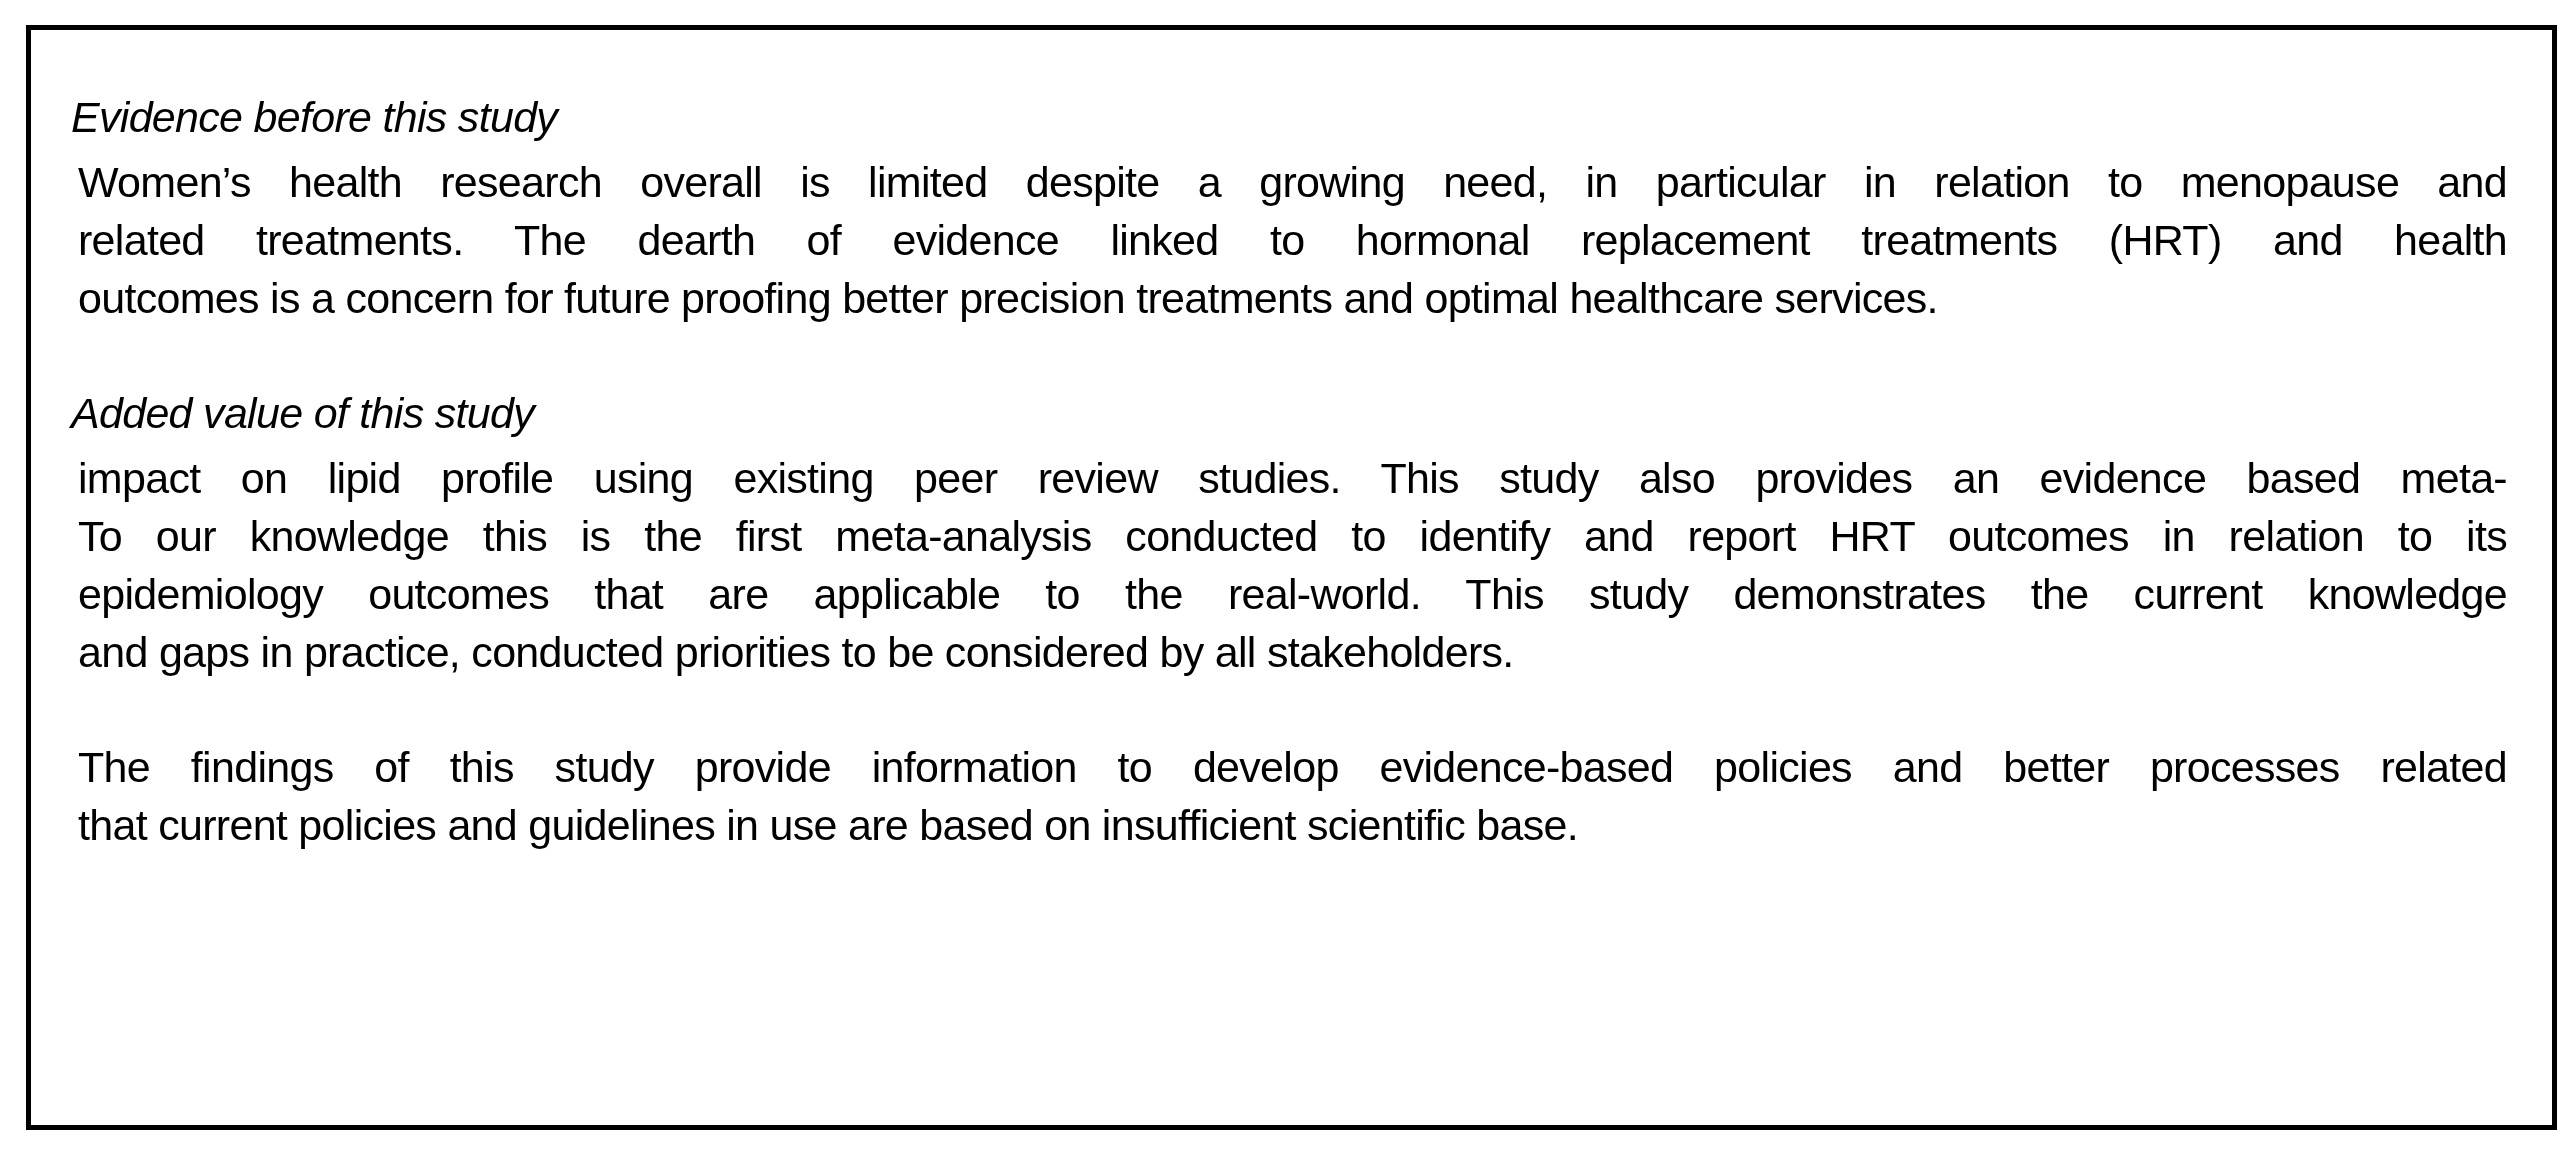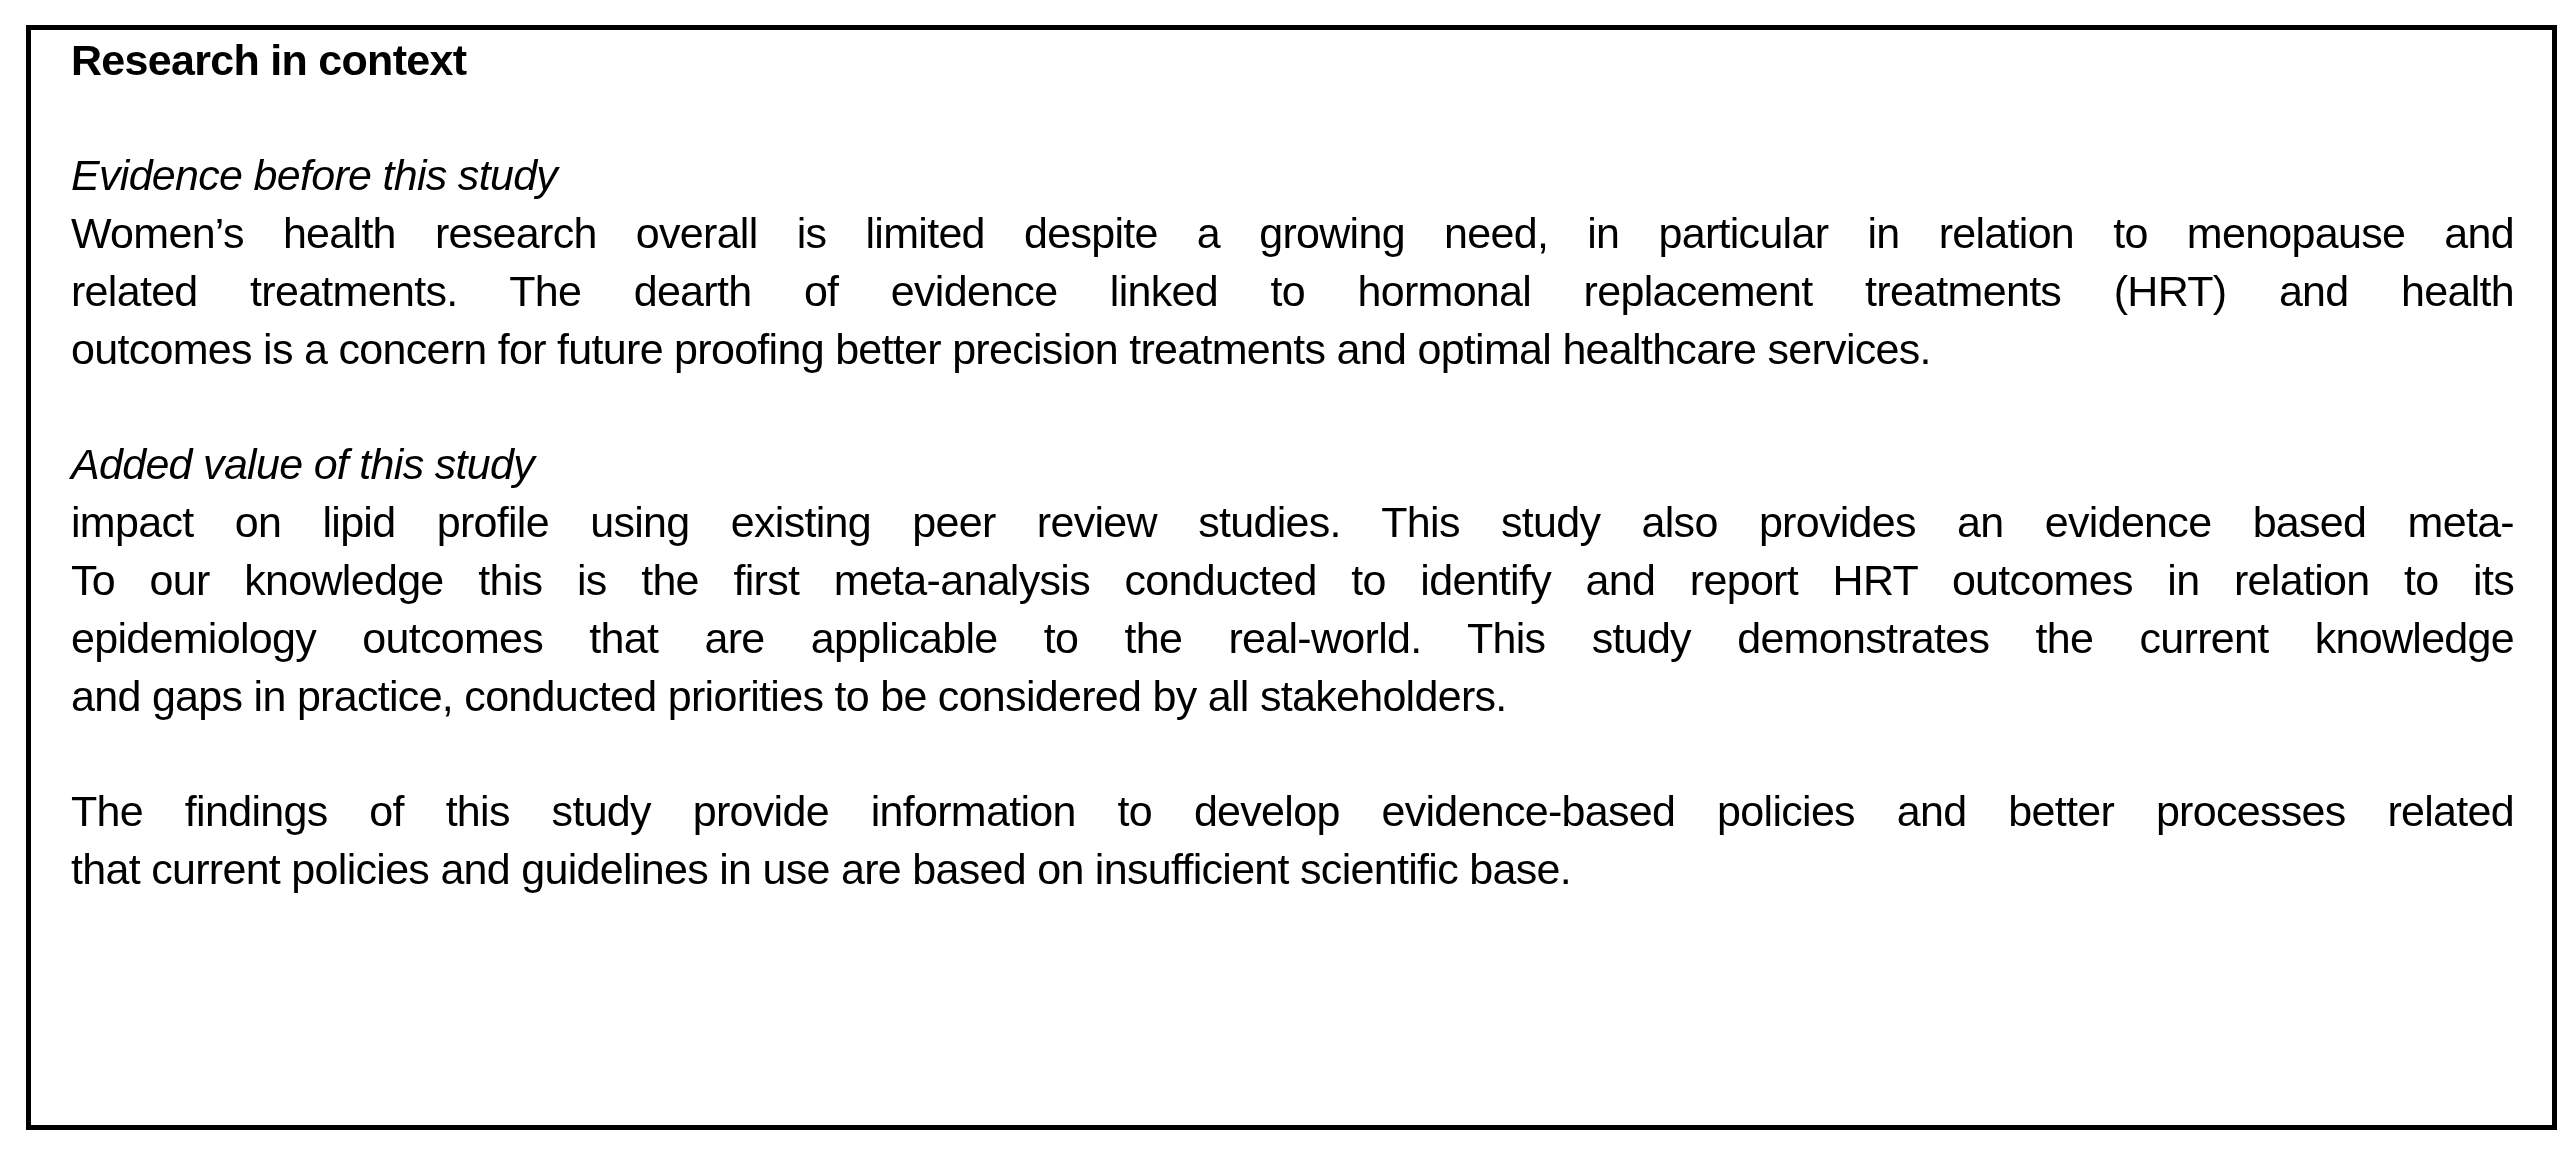--- a/index.html
+++ b/index.html
@@ -43,21 +43,21 @@
     margin: 0;
     font-size: 43px;
     font-weight: normal;
     font-style: italic;
     line-height: 58px;
     letter-spacing: -0.7px;
     text-align: left;
     white-space: nowrap;
   }
   .para {
-    margin: 0;
+    margin: 7px;
     padding: 0;
   }
   .line {
     display: block;
     font-size: 43px;
     line-height: 58px;
     letter-spacing: -0.7px;
     text-align: justify;
     text-align-last: justify;
   }
@@ -65,21 +65,20 @@
     text-align: center;
     text-align-last: left;
   }
 </style>
 </head>
 <body>
 
 <div class="page">
   <section class="panel">
 
-    <h1 class="panel-title">Research in context</h1>
 
     <div class="section">
       <h2 class="sec-heading">Evidence before this study</h2>
       <p class="para">
         <span class="line">Women’s health research overall is limited despite a growing need, in particular in relation to menopause and</span>
         <span class="line">related treatments. The dearth of evidence linked to hormonal replacement treatments (HRT) and health</span>
         <span class="line last">outcomes is a concern for future proofing better precision treatments and optimal healthcare services.</span>
       </p>
     </div>
 

